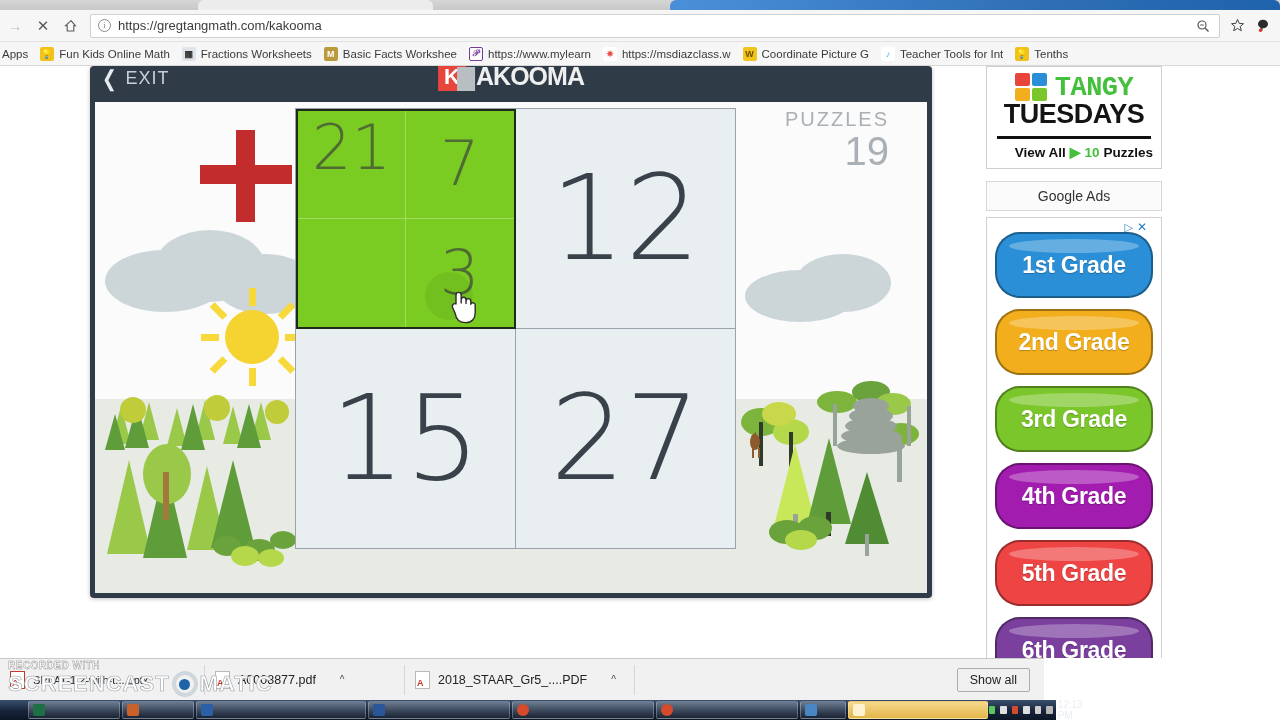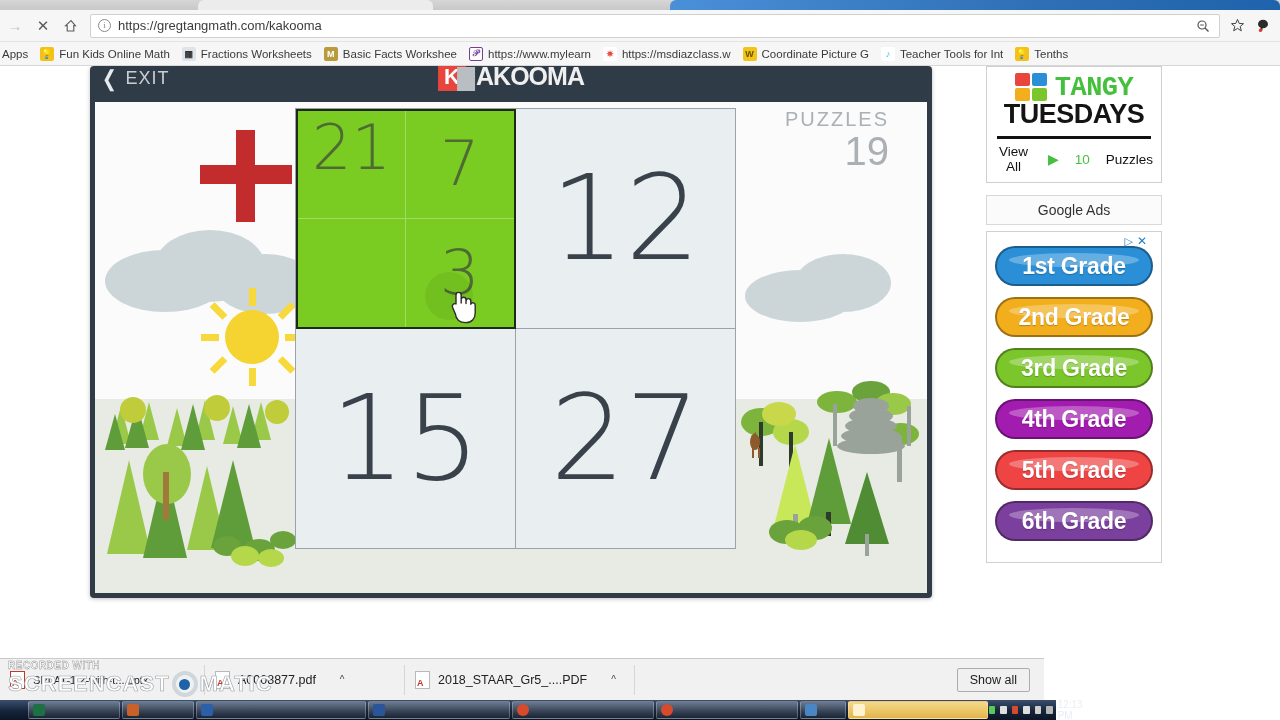--- a/index.html
+++ b/index.html
@@ -172,39 +172,39 @@
   .ad-card {
     border: 1px solid #cfcfcf; background:#fff; padding: 6px 8px 8px;
     text-align:center;
   }
   .tangy-row { display:flex; align-items:center; justify-content:center; gap:6px; }
   .puz-logo { width:34px; height:30px; position:relative; flex:0 0 auto; }
   .pz { position:absolute; width:15px; height:13px; border-radius:2px; }
   .tangy-word { font-size:27px; font-weight:800; color:#44c03c; letter-spacing:-.5px;font-family:Liberation Mono, monospace; }
   .tuesdays { font-size:27px; font-weight:800; color:#141414; letter-spacing:-.5px; margin-top:-4px;}
   .rule { height:3px; background:#111; margin:6px 2px 5px; }
-  .viewall { font-size:13.5px; font-weight:400; color:#111; display:flex;
-    align-items:center; justify-content:flex-end; gap:16px; }
+  .viewall { font-size:13.5px; font-weight:700; color:#111; display:flex;
+    align-items:center; justify-content:flex-end; gap:4px; }
   .viewall .tri-play { color:#44c03c; font-size:14px; }
   .viewall .cnt { color:#44c03c; }
 
   .gads {
     margin-top: 12px; border:1px solid #d8d8d8; background:#fbfbfb;
     height: 30px; display:flex; align-items:center; justify-content:center;
     font-size: 14px; color:#333;
   }
   .grade-ad {
     margin-top: 6px; border:1px solid #d0d0d0; background:#fff;
     padding: 14px 8px 10px; position:relative;
   }
   .ad-choices { position:absolute; right:14px; top:2px; display:flex; gap:4px; align-items:center; }
   .ad-tri { color:#1f7ec2; font-size:11px; }
   .ad-x { color:#1f7ec2; font-size:12px; }
   .grade-btn {
-    height: 40px; border-radius: 25px; margin-bottom: 11px;
+    height: 66px; border-radius: 25px; margin-bottom: 11px;
     display:flex; align-items:center; justify-content:center;
     color:#fff; font-size: 23px; font-weight: 800; letter-spacing:-.3px;
     border: 2px solid rgba(0,0,0,.35); position: relative; overflow:hidden;
     text-shadow: 0 1px 1px rgba(0,0,0,.25);
   }
   .grade-btn:after{
     content:""; position:absolute; left:8%; top:5px; width:84%; height:14px;
     border-radius:50%; background:rgba(255,255,255,.28);
   }
 

